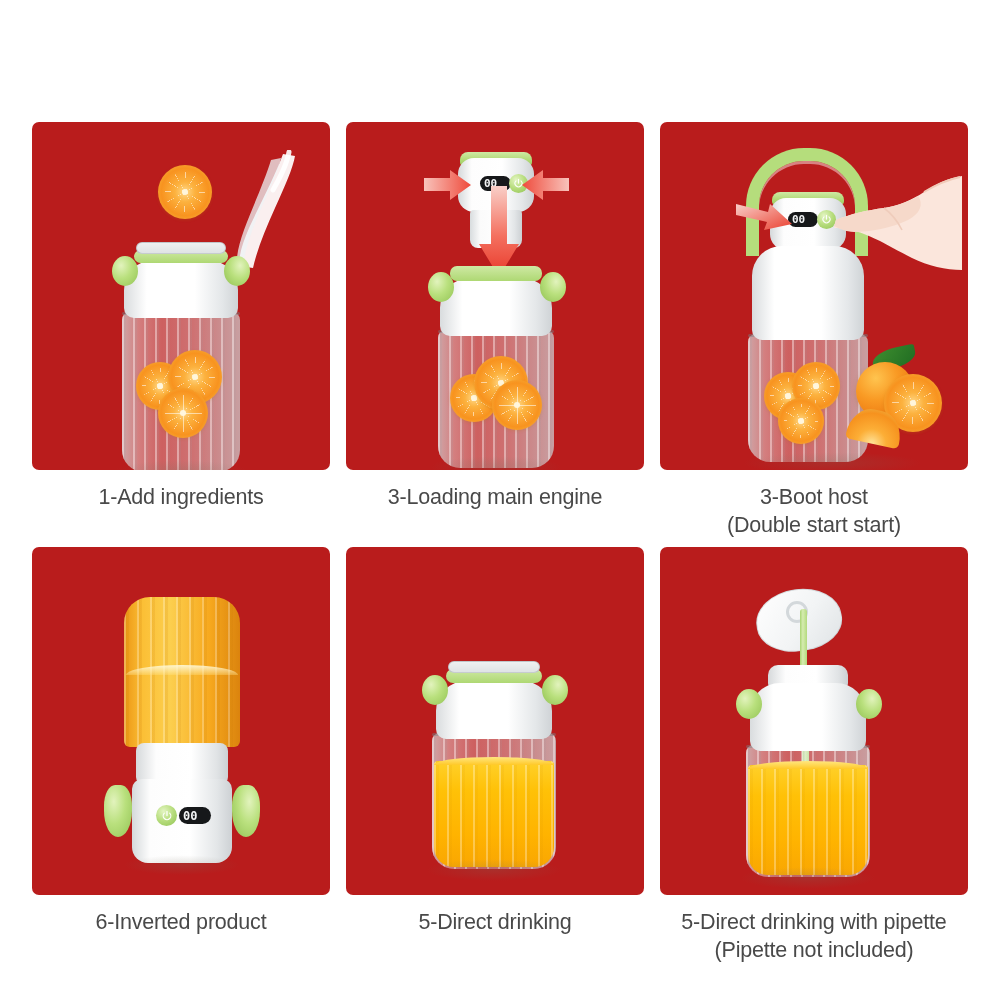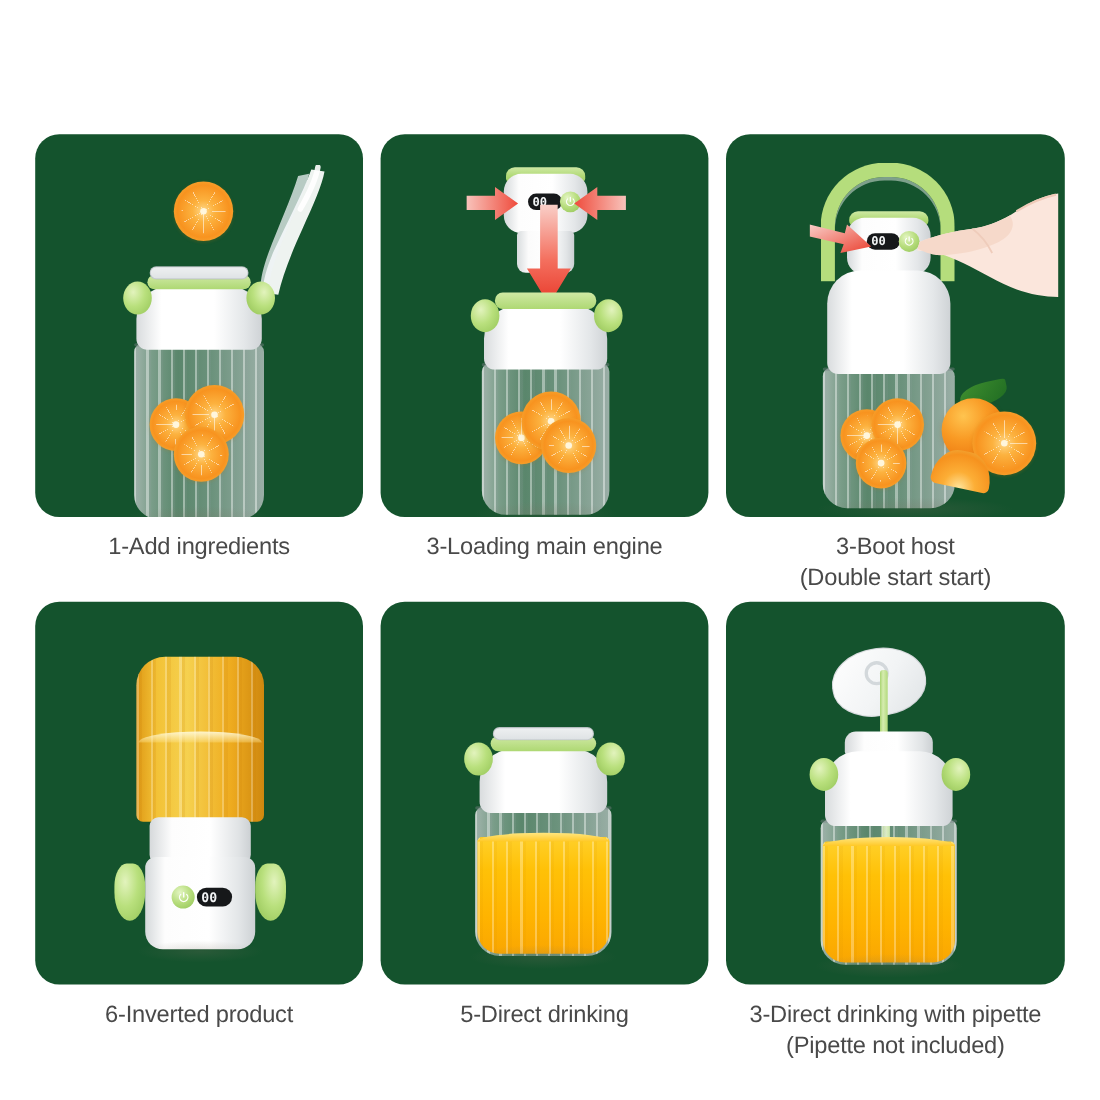--- a/index.html
+++ b/index.html
@@ -28,22 +28,22 @@
     position: absolute; left: 32px; top: 122px;
     width: 940px;
     display: grid;
     grid-template-columns: 298px 298px 308px;
     column-gap: 16px;
     row-gap: 8px;
   }
   .cell { display: flex; flex-direction: column; align-items: center; }
   .panel {
     width: 100%; height: 348px;
-    background: #14532d;
-    border-radius: 22px;
+    background: #b91c1c;
+    border-radius: 7px;
     position: relative;
     overflow: hidden;
   }
   .caption {
     margin-top: 14px;
     font-size: 21.5px; color: #494949;
     text-align: center; line-height: 1.28;
     letter-spacing: -0.2px;
   }
   .caption .l2 { display: block; }
@@ -513,19 +513,19 @@
 
           <div class="shoulder" style="left:90px; top:136px; width:116px; height:68px;"></div>
 
           <div class="knob" style="left:76px; top:142px;"></div>
           <div class="knob right" style="left:196px; top:142px;"></div>
 
           <div class="shadow-ellipse" style="left:80px; top:320px; width:136px; height:22px;"></div>
         </div>
       </div>
       <div class="caption">
-        <span>3-Direct drinking with pipette</span>
+        <span>5-Direct drinking with pipette</span>
         <span class="l2">(Pipette not included)</span>
       </div>
     </div>
 
   </div>
 </div>
 
 </body></html>

